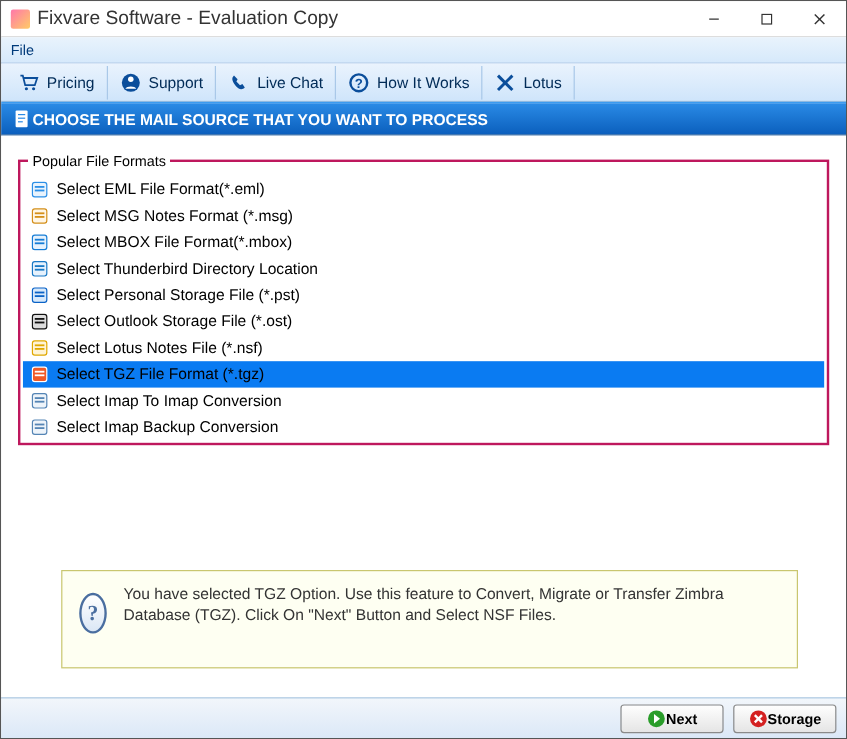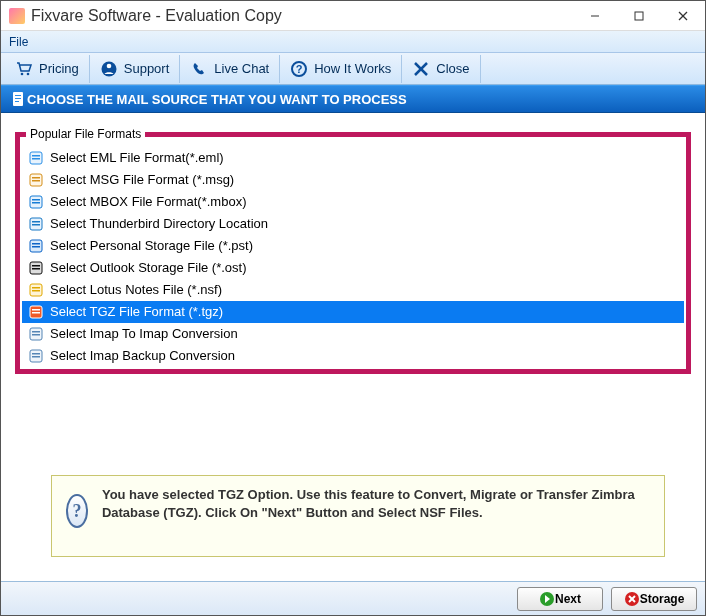--- a/index.html
+++ b/index.html
@@ -71,21 +71,21 @@
     width:18px;height:18px;
     display:flex;align-items:center;justify-content:center;
   }
   .content {
     flex:1;
     background:#fff;
     padding: 14px;
     position:relative;
   }
   fieldset.formats {
-    border:5px solid #be185d;
+    border:2px solid #be185d;
     margin:0; padding: 6px 2px 2px 2px;
     background:#fff;
   }
   fieldset.formats legend {
     font-size: 12px; color:#000;
     padding: 0 4px; margin-left: 4px;
   }
   .fmt-list {
     list-style:none; margin:0; padding:0;
     max-height: 300px;
@@ -99,21 +99,21 @@
     padding: 2px 4px 2px 6px;
     line-height: 18px;
   }
   .fmt-item .ficon {
     width:16px; height:16px; flex:0 0 16px;
     display:flex;align-items:center;justify-content:center;
     font-size:13px;
   }
   .fmt-item.selected {
     background:#0a7bf2;
-    color:#ffffff;
+    color:#000000;
   }
   .info-panel {
     position:absolute;
     left: 50px; right: 40px;
     bottom: 24px;
     height: 82px;
     background:#fefff2;
     border:1px solid #c9c66f;
     display:flex; align-items:flex-start;
     padding: 8px 14px;
@@ -127,21 +127,20 @@
     display:flex;align-items:center;justify-content:center;
     color:#4a6ea0;
     font-weight:bold;
     font-family: Georgia, serif;
     font-size:18px;
     background:linear-gradient(#fff,#dbe7f5);
   }
   .info-text {
     font-size:13px; color:#333; line-height:1.35;
     padding-top:2px;
-    font-weight:bold;
   }
   .footer {
     height: 34px;
     background: linear-gradient(#f2f6fb,#dbe8f7);
     border-top:1px solid #9bbddc;
     display:flex; align-items:center; justify-content:flex-end;
     padding-right: 8px; gap:8px;
   }
   .btn {
     height:24px;
@@ -227,21 +226,21 @@
       </span>
       <span>How It Works</span>
     </div>
     <div class="tbtn">
       <span class="ticon">
         <svg width="18" height="18">
             <line x1="3" y1="3" x2="15" y2="15" stroke="#0b4e9b" stroke-width="2.5"></line>
             <line x1="15" y1="3" x2="3" y2="15" stroke="#0b4e9b" stroke-width="2.5"></line>
           </svg>
       </span>
-      <span>Close</span>
+      <span>Lotus</span>
     </div>
   </div>
 
   <div class="section-header">
     <span class="shicon">
       <svg width="16" height="16">
           <rect x="3" y="1" width="10" height="14" rx="1" fill="#fff"></rect>
           <rect x="5" y="4" width="6" height="1" fill="#2a8be6"></rect>
           <rect x="5" y="7" width="6" height="1" fill="#2a8be6"></rect>
           <rect x="5" y="10" width="4" height="1" fill="#2a8be6"></rect>
@@ -265,21 +264,21 @@
             <span>Select EML File Format(*.eml)</span>
           </li>
           <li class="fmt-item">
             <span class="ficon">
               <svg width="14" height="14">
                 <rect x="1" y="1" width="12" height="12" rx="2" fill="#fff6e6" stroke="#d48f1a" stroke-width="1"></rect>
                 <rect x="3" y="4" width="8" height="1.5" fill="#d48f1a"></rect>
                 <rect x="3" y="7" width="8" height="1.5" fill="#d48f1a"></rect>
               </svg>
             </span>
-            <span>Select MSG File Format (*.msg)</span>
+            <span>Select MSG Notes Format (*.msg)</span>
           </li>
           <li class="fmt-item">
             <span class="ficon">
               <svg width="14" height="14">
                 <rect x="1" y="1" width="12" height="12" rx="2" fill="#e6f2fd" stroke="#167dd6" stroke-width="1"></rect>
                 <rect x="3" y="4" width="8" height="1.5" fill="#167dd6"></rect>
                 <rect x="3" y="7" width="8" height="1.5" fill="#167dd6"></rect>
               </svg>
             </span>
             <span>Select MBOX File Format(*.mbox)</span>

